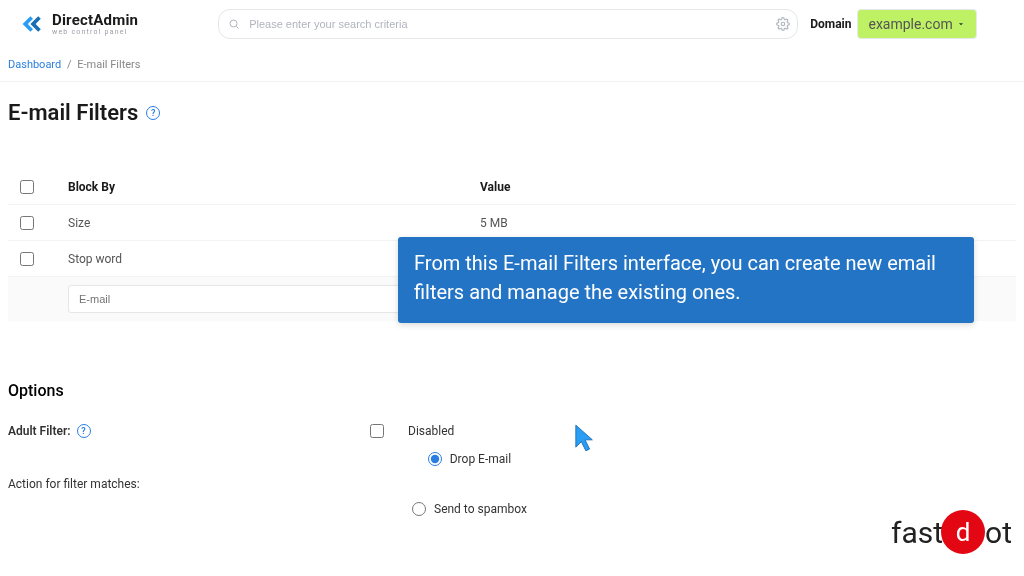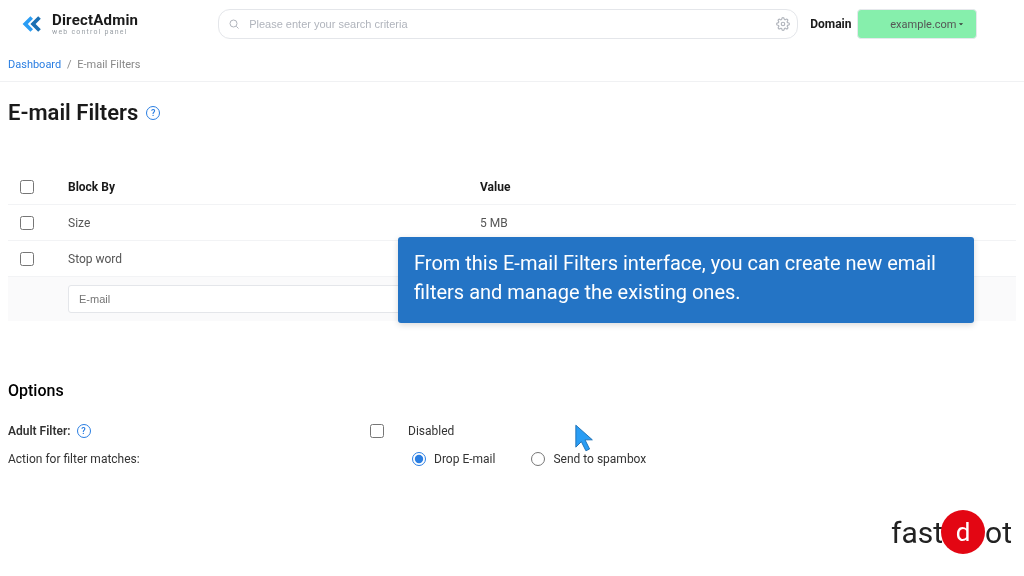--- a/index.html
+++ b/index.html
@@ -9,21 +9,21 @@
 .logo-icon { width: 26px; height: 26px; }
 .logo-text { display: flex; flex-direction: column; line-height: 1; }
 .logo-title { font-weight: 700; font-size: 15px; color: #1a1a1a; letter-spacing: 0.2px; }
 .logo-sub { font-size: 7px; color: #9aa0a6; letter-spacing: 1.2px; text-transform: lowercase; margin-top: 1px; }
 .search-wrap { flex: 1; margin-left: 80px; margin-right: 12px; position: relative; max-width: 580px; }
 .search-input { width: 100%; height: 30px; border: 1px solid #e4e6ea; border-radius: 12px; padding: 0 30px; font-size: 11px; color: #333; outline: none; }
 .search-input::placeholder { color: #b0b4bc; }
 .search-icon { position: absolute; left: 10px; top: 50%; transform: translateY(-50%); width: 12px; height: 12px; color: #b0b4bc; }
 .gear-icon { position: absolute; right: 8px; top: 50%; transform: translateY(-50%); width: 14px; height: 14px; color: #b0b4bc; cursor: pointer; }
 .domain-label { font-size: 12px; font-weight: 700; color: #1a1a1a; margin-right: 6px; }
-.domain-select { width: 120px; height: 30px; border: 1px solid #e6e8ec; border-radius: 4px; padding: 0 10px; font-size: 11px; color: #555; cursor: pointer; display: flex; justify-content: flex-end; align-items: center; background: #86efac; }
+.domain-select { width: 120px; height: 30px; border: 1px solid #e6e8ec; border-radius: 4px; padding: 0 10px; font-size: 14px; color: #555; cursor: pointer; display: flex; justify-content: space-between; align-items: center; background: #bef264; }
 .chev { width: 10px; height: 10px; }
 .breadcrumb { padding: 10px 8px 10px 8px; font-size: 11px; border-bottom: 1px solid #f0f1f3; }
 .breadcrumb a { color: #2a7ee2; text-decoration: none; }
 .breadcrumb .sep { color: #888; margin: 0 3px; }
 .breadcrumb .cur { color: #888; }
 .content { padding: 18px 8px 0 8px; }
 .page-title { font-size: 22px; font-weight: 600; color: #1a1a1a; display: flex; align-items: center; gap: 8px; }
 .help-badge { width: 14px; height: 14px; border: 1px solid #2a7ee2; border-radius: 50%; color: #2a7ee2; font-size: 9px; display: inline-flex; align-items: center; justify-content: center; cursor: pointer; }
 .filter-table { margin-top: 44px; }
 .ft-row { display: flex; align-items: center; height: 36px; padding-left: 12px; border-bottom: 1px solid #f2f3f5; }
@@ -33,21 +33,21 @@
 .ft-blockby { width: 412px; }
 .ft-value { flex: 1; }
 input[type=checkbox] { width: 14px; height: 14px; }
 .add-row { height: 44px; display: flex; align-items: center; padding-left: 60px; background: #fafafb; }
 .add-input { width: 340px; height: 28px; border: 1px solid #e4e6ea; border-radius: 3px; padding: 0 10px; font-size: 11px; outline: none; }
 .options-title { font-size: 16px; font-weight: 500; color: #000000; margin-top: 60px; margin-bottom: 24px; }
 .opt-row { display: flex; align-items: center; font-size: 12px; color: #333; margin-bottom: 14px; }
 .opt-label { width: 362px; display: flex; align-items: center; gap: 6px; font-weight: 600; }
 .opt-label.norm { font-weight: 400; }
 .opt-cb { display: flex; align-items: flex-start; gap: 24px; }
-.radio-grp { display: flex; align-items: center; gap: 36px; }
+.radio-grp { display: flex; align-items: center; gap: 36px; flex-direction: column; }
 .radio-opt { display: flex; align-items: center; gap: 8px; }
 input[type=radio] { width: 14px; height: 14px; accent-color: #2a7ee2; }
 .tooltip { position: absolute; left: 398px; top: 237px; width: 576px; height: 86px; background: #2474c5; color: #fff; font-size: 20px; padding: 12px 16px; line-height: 1.45; border-radius: 3px; box-shadow: 0 2px 6px rgba(0,0,0,.15); z-index: 50; }
 .cursor { position: absolute; left: 574px; top: 423px; width: 22px; height: 30px; z-index: 60; }
 .fastdot { position: absolute; right: 12px; bottom: 22px; display: flex; align-items: center; font-size: 30px; color: #222; font-weight: 400; z-index: 40; }
 .fastdot .dot { width: 44px; height: 44px; background: #e30613; border-radius: 50%; display: inline-flex; align-items: center; justify-content: center; color: #fff; font-size: 26px; margin-left: -2px; }
 </style>
 </head>
 <body>
 

